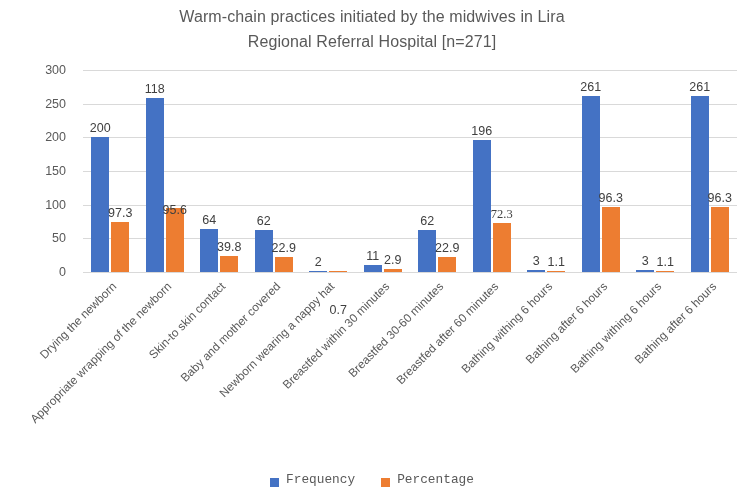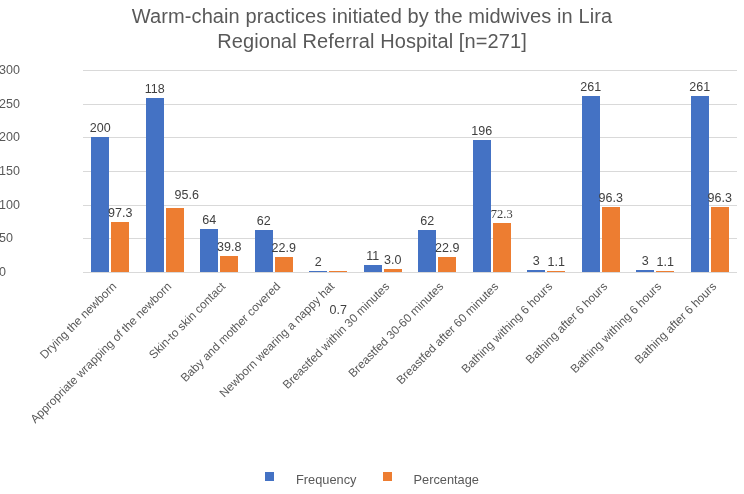--- a/index.html
+++ b/index.html
@@ -21,21 +21,21 @@
     width: 744px;
     height: 494px;
   }
   
   .chart-title {
     position: absolute;
     left: 60px;
     top: 4px;
     width: 624px;
     text-align: center;
-    font-size: 20px;
+    font-size: 16px;
     line-height: 25px;
     color: #595959;
     letter-spacing: 0.1px;
     white-space: pre-line;
   }
   
   .plot-area {
     position: absolute;
     left: 83px;
     top: 70px;
@@ -59,20 +59,21 @@
   .y-labels {
     position: absolute;
     left: 0; top: 70px;
     width: 72px;
     height: 202px;
   }
   .y-labels span {
     position: absolute;
     right: 6px;
     width: 67px;
+    text-align: right;
     font-size: 12.5px;
     line-height: 12px;
     color: #595959;
   }
   
   .bar {
     position: absolute;
     bottom: 0;
   }
   .bar.freq { background: #4472c4; }
@@ -110,22 +111,23 @@
     left: 0;
     top: 472px;
     width: 744px;
     display: flex;
     justify-content: center;
     align-items: center;
     gap: 26px;
   }
   .legend-item {
     display: flex;
-    align-items: flex-start;
-    gap: 22px;
+    align-items: flex-end;
+    gap: 7px;
+    font-family: Liberation Mono, monospace;
   }
   .legend-swatch {
     width: 9px;
     height: 9px;
     display: inline-block;
   }
   .legend-text {
     font-size: 12.8px;
     color: #595959;
   }
@@ -181,29 +183,29 @@
         <div class="bar pct" style="left: 518.75px; width: 18px; height: 64.842px;"></div>
         <div class="bar freq" style="left: 553.25px; width: 18px; height: 2.02px;"></div>
         <div class="bar pct" style="left: 573.25px; width: 18px; height: 1.2px;"></div>
         <div class="bar freq" style="left: 607.75px; width: 18px; height: 175.74px;"></div>
         <div class="bar pct" style="left: 627.75px; width: 18px; height: 64.842px;"></div>
       </div>
     <div>
         <div class="bar-label" style="left: -2.75px; width: 40px; top: 52.3333px;">200</div>
         <div class="bar-label" style="left: 17.25px; width: 40px; top: 137.308px;">97.3</div>
         <div class="bar-label" style="left: 51.75px; width: 40px; top: 12.6067px;">118</div>
-        <div class="bar-label" style="left: 71.75px; width: 40px; top: 119px; margin-left: 12px;">95.6</div>
+        <div class="bar-label" style="left: 71.75px; width: 40px; top: 134px;">95.6</div>
         <div class="bar-label" style="left: 106.25px; width: 40px; top: 143.907px;">64</div>
         <div class="bar-label" style="left: 126.25px; width: 40px; top: 171.109px;">39.8</div>
         <div class="bar-label" style="left: 160.75px; width: 40px; top: 145.253px;">62</div>
         <div class="bar-label" style="left: 180.75px; width: 40px; top: 171.581px;">22.9</div>
         <div class="bar-label" style="left: 215.25px; width: 40px; top: 185.653px;">2</div>
         <div class="bar-label" style="left: 235.25px; width: 40px; top: 185.8px; margin-top: 48px;">0.7</div>
         <div class="bar-label" style="left: 269.75px; width: 40px; top: 179.593px;">11</div>
-        <div class="bar-label" style="left: 289.75px; width: 40px; top: 184.239px;">3.0</div>
+        <div class="bar-label" style="left: 289.75px; width: 40px; top: 184.239px;">2.9</div>
         <div class="bar-label" style="left: 324.25px; width: 40px; top: 145.253px;">62</div>
         <div class="bar-label" style="left: 344.25px; width: 40px; top: 171.581px;">22.9</div>
         <div class="bar-label" style="left: 378.75px; width: 40px; top: 55.0267px;">196</div>
         <div class="bar-label" style="left: 398.75px; width: 40px; top: 138.318px; font-family: Liberation Serif, serif;">72.3</div>
         <div class="bar-label" style="left: 433.25px; width: 40px; top: 184.98px;">3</div>
         <div class="bar-label" style="left: 453.25px; width: 40px; top: 185.8px;">1.1</div>
         <div class="bar-label" style="left: 487.75px; width: 40px; top: 11.26px;">261</div>
         <div class="bar-label" style="left: 507.75px; width: 40px; top: 122.158px;">96.3</div>
         <div class="bar-label" style="left: 542.25px; width: 40px; top: 184.98px;">3</div>
         <div class="bar-label" style="left: 562.25px; width: 40px; top: 185.8px;">1.1</div>

